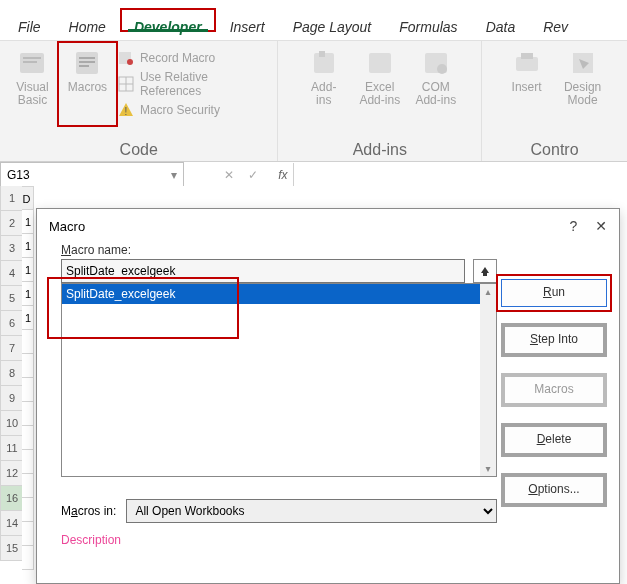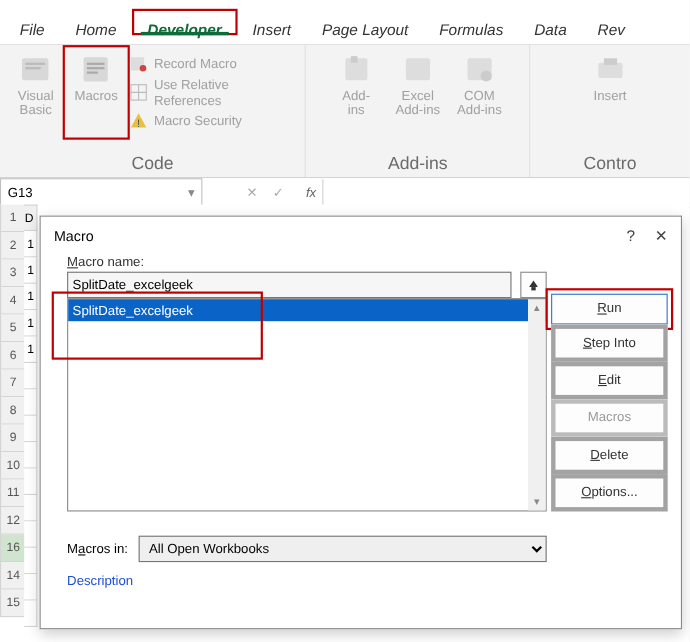--- a/index.html
+++ b/index.html
@@ -180,21 +180,21 @@
     padding-right: 2px;
     text-align: right;
     background: #fff;
     box-sizing: border-box;
     line-height:24px;
   }
   .colD .cd:first-child { background:#f0f0f0; border-top:1px solid #d4d4d4; text-align:center;}
   .dialog {
     position: absolute;
     left: 36px;
-    top: 196px;
+    top: 208px;
     width: 582px;
     height: 374px;
     background: #fff;
     border: 1px solid #8a8a8a;
     box-shadow: 0 4px 12px rgba(0,0,0,0.2);
   }
   .dialog .titlebar {
     display: flex;
     align-items: center;
     justify-content: space-between;
@@ -270,20 +270,21 @@
     border: 2px solid #c00000;
     pointer-events: none;
   }
   .btn-col {
     position: absolute;
     right: 12px;
     top: 70px;
     width: 106px;
     display: flex;
     flex-direction: column;
+    gap: 16px;
   }
   .dbtn {
     height: 26px;
     border: 4px solid #a3a3a3;
     background: #fdfdfd;
     font-size: 12px;
     color: #333;
     cursor: pointer;
     text-align:center;
     line-height:24px;
@@ -297,21 +298,21 @@
   }
   .macros-in-row {
     display:flex; align-items:center; gap:10px;
     margin-top: 22px;
   }
   .macros-in-row select {
     flex:1; height:24px; border:1px solid #767676;
     font-size:12px; padding:0 4px;
     width: 348px;
   }
-  .desc-row { margin-top: 10px; font-size:12px; color:#1d4ed8;}
+  .desc-row { margin-top: 10px; font-size:12px; color:#ec4899;}
   .left-area { width: 436px; }
   svg { display:block; }
 </style>
 </head>
 <body>
 
 <div class="ribbon-tabs">
   <div class="ribbon-tab">File</div>
   <div class="ribbon-tab">Home</div>
   <div class="ribbon-tab active hl-developer">Developer</div>
@@ -421,20 +422,30 @@
     <div class="items">
       <div class="big-btn">
         <div class="icon-box">
             <svg width="28" height="28">
               <rect x="3" y="8" width="22" height="14" rx="2" fill="#ddd"></rect>
               <rect x="8" y="4" width="12" height="6" fill="#ccc"></rect>
             </svg>
           </div>
         <span>Insert</span>
       </div>
+      <div class="big-btn">
+        <div class="icon-box">
+            <svg width="28" height="28">
+              <rect x="4" y="4" width="20" height="20" fill="#ddd"></rect>
+              <polygon points="10,10 20,14 14,20" fill="#bbb"></polygon>
+            </svg>
+          </div>
+        <span style="white-space:pre-line">Design
+Mode</span>
+      </div>
     </div>
     <div class="label">Contro</div>
   </div>
 </div>
 
 <div class="formula-bar">
   <div class="namebox">
     <span>G13</span>
     <span style="color:#888">▾</span>
   </div>
@@ -520,20 +531,19 @@
         <select>
           <option>All Open Workbooks</option>
         </select>
       </div>
       <div class="desc-row">Description</div>
     </div>
 
     <div class="btn-col">
       <div class="dbtn run run-hl"><span style="text-decoration:underline">R</span>un</div>
       <div class="dbtn"><span style="text-decoration:underline">S</span>tep Into</div>
-      <div class="dbtn"><span style="text-decoration:underline">E</span>dit</div>
       <div class="dbtn" style="color:#999;border-color:#bbb">Macros</div>
       <div class="dbtn"><span style="text-decoration:underline">D</span>elete</div>
       <div class="dbtn"><span style="text-decoration:underline">O</span>ptions...</div>
     </div>
   </div>
 
 </div>
 
 </body></html>

